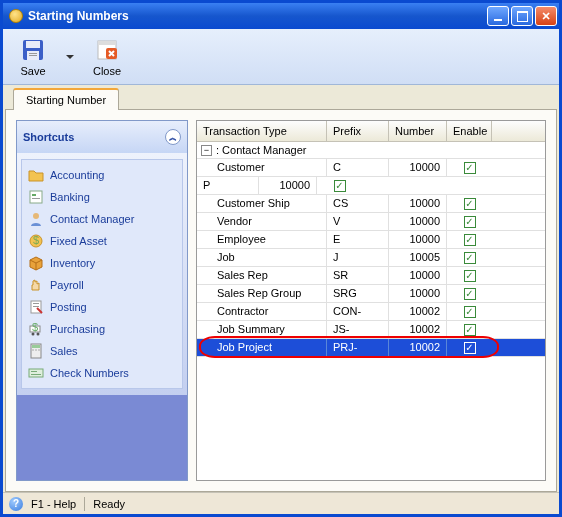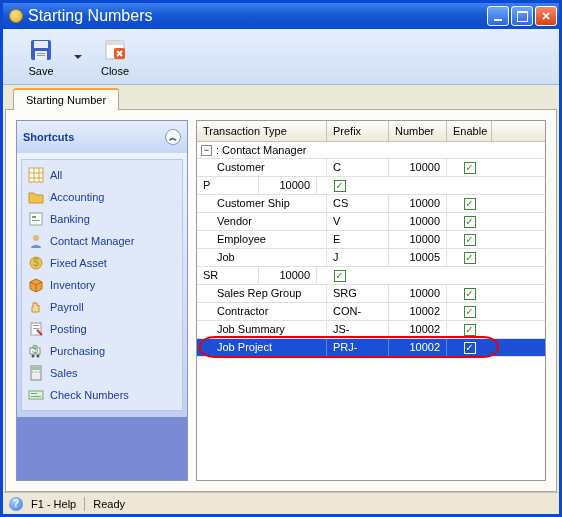--- a/index.html
+++ b/index.html
@@ -1,29 +1,29 @@
 <!DOCTYPE html>
 <html><head>
 <meta charset="utf-8">
 <style>
   * { box-sizing: border-box; font-family: Tahoma, Arial, sans-serif; font-size: 11px; }
   body { margin: 0; padding: 0; background: #fff; }
   .window { width: 562px; height: 517px; border: 3px solid #0a4ad0; background: #ece9d8; position: relative; display: flex; flex-direction: column; }
   .titlebar { height: 26px; background: linear-gradient(to bottom, #3a80f3 0%, #1656cd 50%, #0a4ad0 100%); display: flex; align-items: center; padding: 0 2px 0 6px; }
   .titlebar .tb-icon { width: 14px; height: 14px; border: 1px solid #b58300; border-radius: 50%; background: radial-gradient(circle at 40% 35%, #ffe38a, #e2a922); margin-right: 5px; }
-  .titlebar .tb-title { color: #fff; font-weight: normal; font-size: 16px; flex: 1; }
+  .titlebar .tb-title { color: #fff; font-weight: bold; font-size: 12px; flex: 1; }
   .tb-btns { display: flex; gap: 2px; }
   .tb-btn { width: 22px; height: 20px; border: 1px solid #fff; border-radius: 3px; display: flex; align-items: center; justify-content: center; color: #fff; font-weight: bold; }
   .tb-min, .tb-max { background: linear-gradient(#6fa8ff, #2969df); }
   .tb-close { background: linear-gradient(#f48b6a, #d74215); }
   .tb-min::before { content: ""; width: 8px; height: 2px; background: #fff; margin-top: 7px; }
   .tb-max::before { content: ""; width: 9px; height: 8px; border: 1px solid #fff; border-top: 2px solid #fff; }
   .tb-close::before { content: "✕"; font-size: 11px; }
 
-  .toolbar { height: 56px; background: linear-gradient(to bottom, #e6effc, #d0def5); border-bottom: 1px solid #a0b7d8; display: flex; align-items: center; padding: 2px 14px; gap: 8px; }
+  .toolbar { height: 56px; background: linear-gradient(to bottom, #e6effc, #d0def5); border-bottom: 1px solid #a0b7d8; display: flex; align-items: center; padding: 2px 6px; gap: 8px; }
   .tool-btn { width: 48px; height: 48px; display: flex; flex-direction: column; align-items: center; justify-content: center; gap: 2px; border: 1px solid transparent; cursor: pointer; }
   .tool-btn .ti { width: 26px; height: 26px; display: flex; align-items: center; justify-content: center; }
   .tool-btn .tl { text-align: center; color: #000; }
   .export-group { display: flex; align-items: center; }
   .dd-arrow { width: 10px; height: 48px; display: flex; align-items: center; justify-content: center; cursor: pointer; }
   .dd-arrow::before { content: ""; border-left: 4px solid transparent; border-right: 4px solid transparent; border-top: 4px solid #333; }
 
   .client-area { flex: 1; background: #ece9d8; padding: 2px 2px 0 2px; display: flex; flex-direction: column; }
   .tabs-row { display: flex; padding-left: 8px; }
   .tab { padding: 5px 12px 4px; background: #fcfbf7; border: 1px solid #aca899; border-bottom: none; border-radius: 3px 3px 0 0; position: relative; top: 1px; }
@@ -117,32 +117,20 @@
       <div class="shortcuts-panel">
         <div class="sc-header">
           <span>Shortcuts</span>
           <span class="sc-collapse">︽</span>
         </div>
         <div class="sc-body">
           <div class="sc-body-inner" id="sc-list">
               <div class="sc-item">
                 <span class="sc-icon">
                   <svg width="16" height="16">
-                    <rect x="1" y="1" width="14" height="14" fill="#fff" stroke="#d9a23a"></rect>
-                    <line x1="1" y1="6" x2="15" y2="6" stroke="#d9a23a"></line>
-                    <line x1="1" y1="11" x2="15" y2="11" stroke="#d9a23a"></line>
-                    <line x1="6" y1="1" x2="6" y2="15" stroke="#d9a23a"></line>
-                    <line x1="11" y1="1" x2="11" y2="15" stroke="#d9a23a"></line>
-                  </svg>
-                </span>
-                <span>All</span>
-              </div>
-              <div class="sc-item">
-                <span class="sc-icon">
-                  <svg width="16" height="16">
                     <path d="M1 4h5l2 2h7v8H1z" fill="#f3c351" stroke="#c9932a"></path>
                   </svg>
                 </span>
                 <span>Accounting</span>
               </div>
               <div class="sc-item">
                 <span class="sc-icon">
                   <svg width="16" height="16">
                     <rect x="2" y="2" width="12" height="12" fill="#fff" stroke="#8a8"></rect>
                     <rect x="4" y="5" width="4" height="2" fill="#6a6"></rect>
@@ -288,20 +276,21 @@
             </div>
             <div class="grid-row">
               <div class="cell col-type">Job</div>
               <div class="cell col-prefix">J</div>
               <div class="cell col-number">10005</div>
               <div class="cell col-enable">
                 <div class="chk">✓</div>
               </div>
             </div>
             <div class="grid-row">
+              <div class="cell col-type">Sales Rep</div>
               <div class="cell col-prefix">SR</div>
               <div class="cell col-number">10000</div>
               <div class="cell col-enable">
                 <div class="chk">✓</div>
               </div>
             </div>
             <div class="grid-row">
               <div class="cell col-type">Sales Rep Group</div>
               <div class="cell col-prefix">SRG</div>
               <div class="cell col-number">10000</div>

